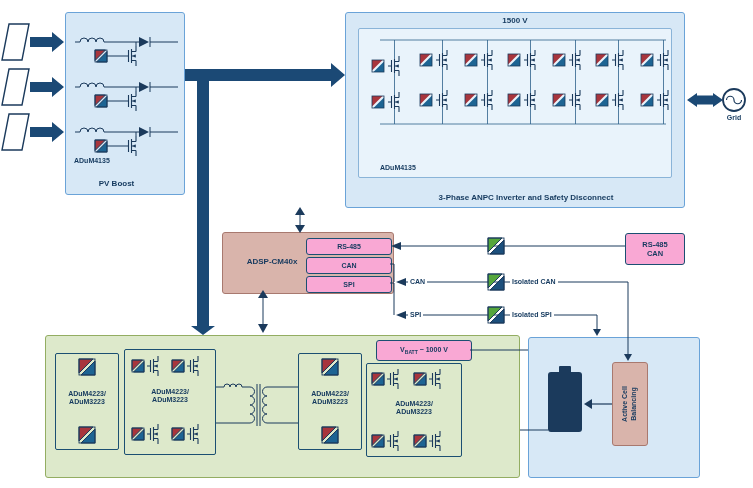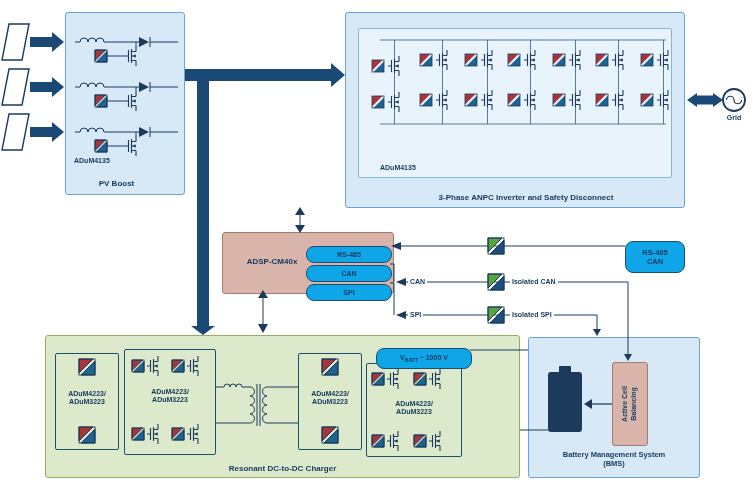--- a/index.html
+++ b/index.html
@@ -4,21 +4,21 @@
 <style>
   html,body{margin:0;padding:0;background:#fff;}
   .canvas{position:relative;width:753px;height:488px;background:#ffffff;
           font-family:"Liberation Sans", sans-serif;overflow:hidden;}
   .blk{position:absolute;box-sizing:border-box;border-radius:3px;}
   .blue{background:#d7e8f6;border:1px solid #6aa3d8;}
   .inner{background:#e9f3fb;border:1px solid #8ab4d8;border-radius:2px;}
   .pink{background:#d9b4ab;border:1px solid #a8796f;}
   .green{background:#dde9cb;border:1px solid #93ad62;}
   .sub{background:transparent;border:1px solid #1b4f72;border-radius:2px;}
-  .white{background:#0ea5e9;border:1px solid #1b4f72;border-radius:8px;margin-top:8px;}
+  .white{background:#f9a8d4;border:1px solid #1b4f72;border-radius:3px;}
   svg.layer{position:absolute;left:0;top:0;z-index:3;}
   .lbl{position:absolute;color:#14395e;font-weight:bold;font-size:7.5px;
        line-height:1.2;white-space:nowrap;z-index:4;}
   .ctr{text-align:center;}
   .cap{font-size:8px;}
   .tag{background:#ffffff;padding:0 2px;height:9px;line-height:9px;font-size:7px;}
   .port{position:absolute;z-index:2;display:flex;align-items:center;justify-content:center;
         font-size:7px;font-weight:bold;color:#14395e;}
   .twoline span{display:block;}
   .batt{position:absolute;background:#1b3a5c;z-index:2;}
@@ -236,20 +236,21 @@
     <g>
       <polygon fill="#1b4975" points="687,100 697,93 697,95.5 713,95.5 713,93 723,100 713,107 713,104.5 697,104.5 697,107"></polygon>
       <circle cx="734" cy="100" r="11" fill="#ffffff" stroke="#1b3a5c" stroke-width="1.8"></circle>
       <path d="M726.5,100 a3.75,3.75 0 0 1 7.5,0 a3.75,3.75 0 0 0 7.5,0" fill="none" stroke="#1b3a5c" stroke-width="1.2"></path>
     </g>
   </svg>
 
   <div class="lbl" style="left:74px;top:157px;font-size:7px;">ADuM4135</div>
   <div class="lbl ctr cap" style="left:65px;top:179px;width:103px;">PV Boost</div>
 
+  <div class="lbl ctr cap" style="left:345px;top:16px;width:340px;">1500 V</div>
   <div class="lbl" style="left:380px;top:164px;font-size:7px;">ADuM4135</div>
   <div class="lbl ctr cap" style="left:345px;top:193px;width:340px;padding-left:11px;">3-Phase ANPC Inverter and Safety Disconnect</div>
 
   <div class="lbl ctr" style="left:716px;top:114px;width:36px;font-size:7px;">Grid</div>
 
   <div class="lbl ctr cap" style="left:232px;top:257px;width:80px;">ADSP-CM40x</div>
 
   <div class="lbl tag" style="left:408px;top:277px;">CAN</div>
   <div class="lbl tag" style="left:408px;top:310px;">SPI</div>
   <div class="lbl tag" style="left:510px;top:277px;">Isolated CAN</div>
@@ -265,20 +266,15 @@
   </div>
   <div class="lbl twoline ctr" style="left:298px;top:390px;width:64px;font-size:7px;">
     <span>ADuM4223/</span>
       <span>ADuM3223</span>
   </div>
   <div class="lbl twoline ctr" style="left:366px;top:400px;width:96px;font-size:7px;">
     <span>ADuM4223/</span>
       <span>ADuM3223</span>
   </div>
 
-  <div class="lbl ctr cap" style="left:45px;top:464px;width:475px;">Resonant DC-to-DC Charger</div>
-
-  <div class="lbl twoline ctr" style="left:528px;top:450px;width:172px;">
-    <span>Battery Management System</span>
-      <span>(BMS)</span>
-  </div>
+
 
 </div>
 
 </body></html>

